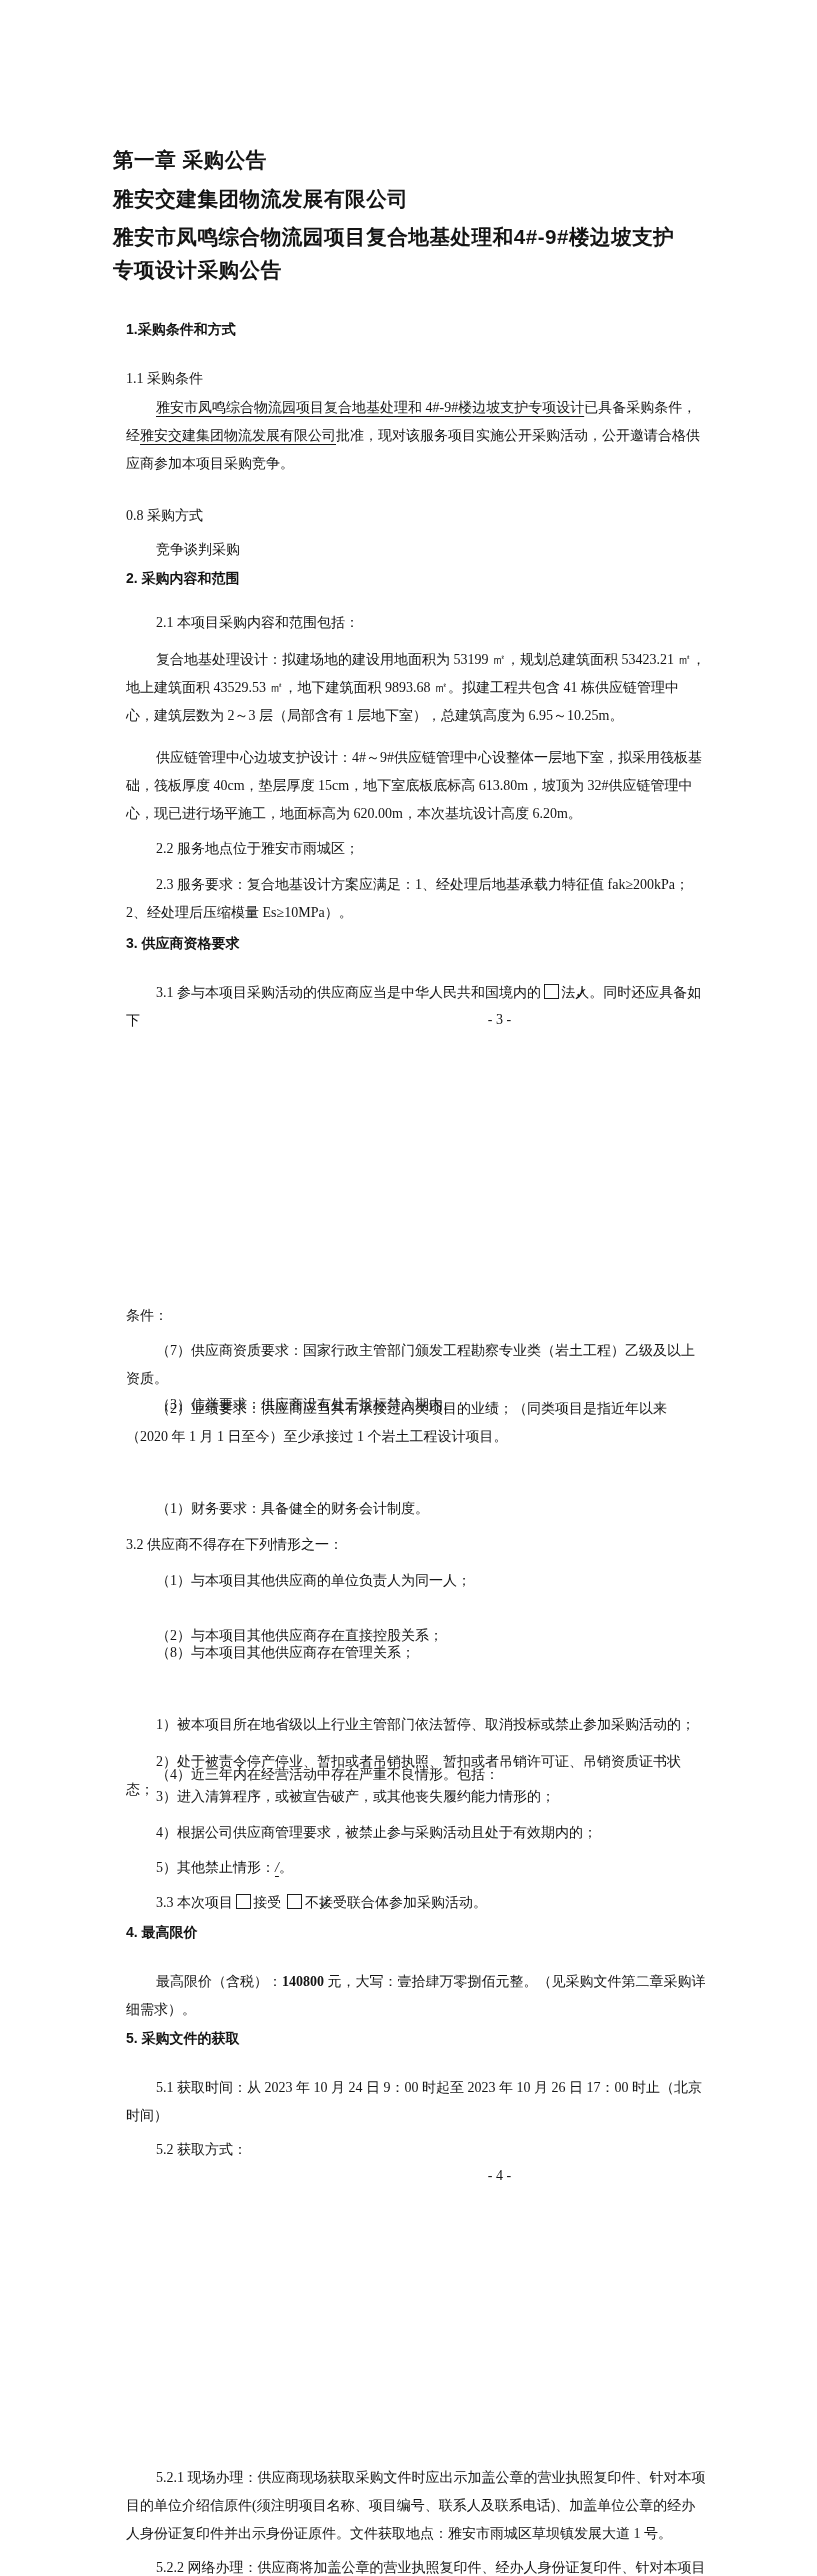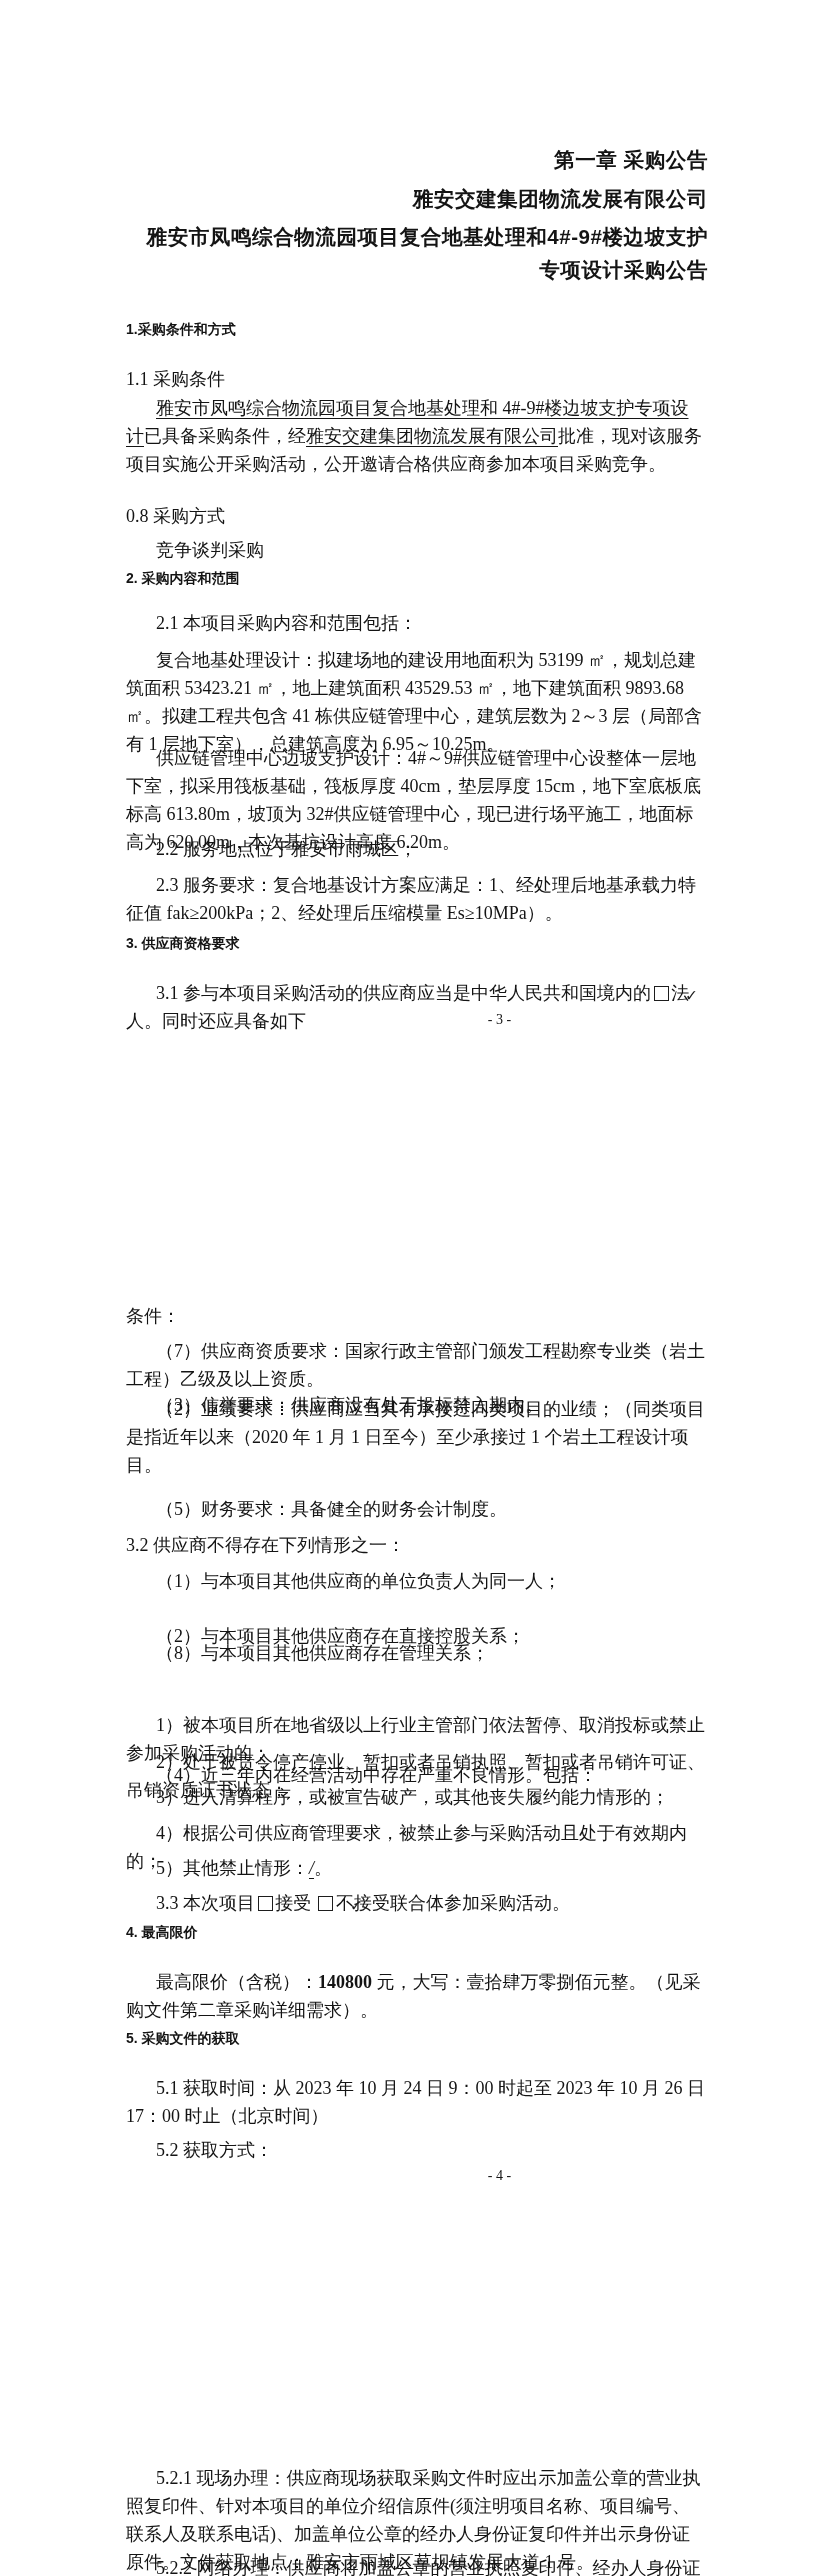--- a/index.html
+++ b/index.html
@@ -1,23 +1,23 @@
 <!DOCTYPE html>
 <html style="font-size:8.2px"><head>
 <meta charset="utf-8">
 <style>
   html,body { margin:0; padding:0; }
   body {
     width:818px; height:3467px; position:relative; background:#ffffff;
     font-family:"Liberation Serif","DejaVu Serif",serif; color:#141414;
     overflow:hidden;
   }
-  .blk { position:absolute; left:126px; width:580px; font-size:18px; line-height:28px; }
+  .blk { position:absolute; left:126px; width:580px; font-size:14px; line-height:28px; }
   .ind { text-indent:30px; }
-  .ctr { left:128px; width:580px; text-align:right; }
+  .ctr { left:113px; width:580px; text-align:left; }
   .big {
     font-family:"Liberation Sans","DejaVu Sans",sans-serif;
     font-weight:bold; font-size:20.6px; line-height:1.2; letter-spacing:0.5px;
   }
   .hd {
     font-family:"Liberation Sans","DejaVu Sans",sans-serif;
     font-weight:bold; font-size:14px; line-height:1.2;
   }
   .u { text-decoration:underline; text-underline-offset:3.6px; text-decoration-thickness:1px; }
   .ital { font-style:italic; }
@@ -55,21 +55,21 @@
 <div class="blk ind" style="top:871px">2.3 服务要求：复合地基设计方案应满足：1、经处理后地基承载力特征值 fak≥200kPa；2、经处理后压缩模量 Es≥10MPa）。</div>
 
 <div class="blk hd" style="top:935px">3. 供应商资格要求</div>
 <div class="blk ind" style="top:979px"><span>3.1 参与本项目采购活动的供应商应当是中华人民共和国境内的</span><span class="cb checked"></span><span>法人。同时还应具备如下</span></div>
 <div class="pg" style="top:1012px">- 3 -</div>
 
 <div class="blk" style="top:1302px">条件：</div>
 <div class="blk ind" style="top:1337px">（7）供应商资质要求：国家行政主管部门颁发工程勘察专业类（岩土工程）乙级及以上资质。</div>
 <div class="blk ind" style="top:1395px">（2）业绩要求：供应商应当具有承接过同类项目的业绩；（同类项目是指近年以来（2020 年 1 月 1 日至今）至少承接过 1 个岩土工程设计项目。</div>
 <div class="blk ind" style="top:1391px">（3）信誉要求：供应商没有处于投标禁入期内。</div>
-<div class="blk ind" style="top:1495px">（5）财务要求：具备健全的财务会计制度。</div>
+<div class="blk ind" style="top:1495px">（1）财务要求：具备健全的财务会计制度。</div>
 <div class="blk" style="top:1531px">3.2 供应商不得存在下列情形之一：</div>
 <div class="blk ind" style="top:1567px">（1）与本项目其他供应商的单位负责人为同一人；</div>
 <div class="blk ind" style="top:1622px">（2）与本项目其他供应商存在直接控股关系；</div>
 <div class="blk ind" style="top:1639px">（8）与本项目其他供应商存在管理关系；</div>
 <div class="blk ind" style="top:1761px">（4）近三年内在经营活动中存在严重不良情形。包括：</div>
 <div class="blk ind" style="top:1711px">1）被本项目所在地省级以上行业主管部门依法暂停、取消投标或禁止参加采购活动的；</div>
 <div class="blk ind" style="top:1748px">2）处于被责令停产停业、暂扣或者吊销执照、暂扣或者吊销许可证、吊销资质证书状态；</div>
 <div class="blk ind" style="top:1783px">3）进入清算程序，或被宣告破产，或其他丧失履约能力情形的；</div>
 <div class="blk ind" style="top:1819px">4）根据公司供应商管理要求，被禁止参与采购活动且处于有效期内的；</div>
 <div class="blk ind" style="top:1854px"><span>5）其他禁止情形：</span><span class="u ital">/</span><span>。</span></div>

